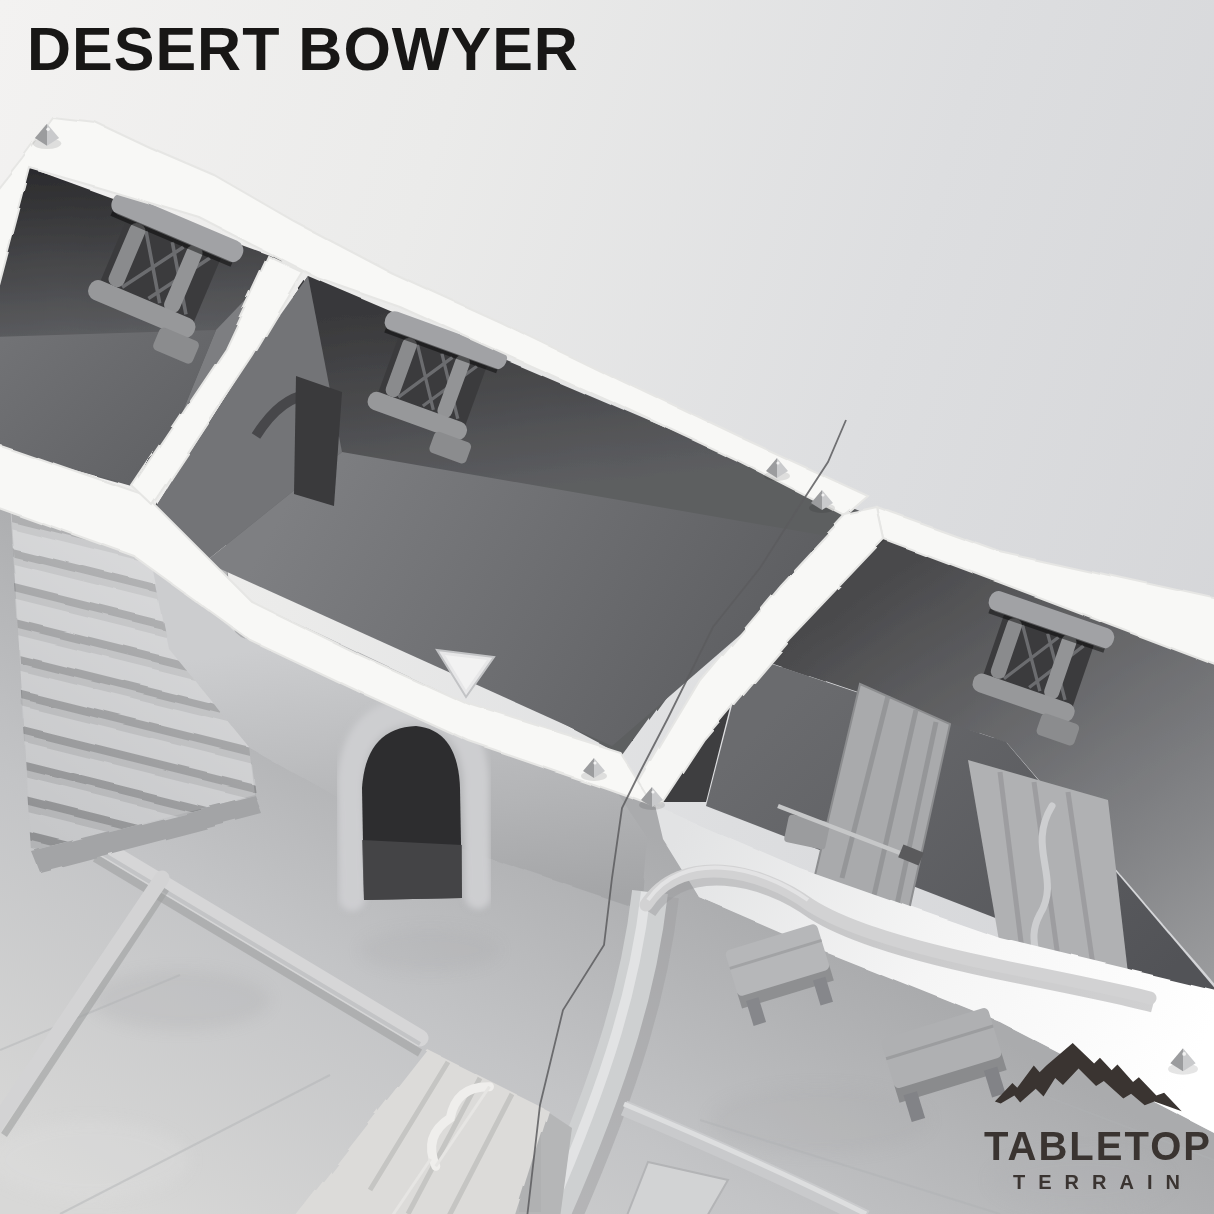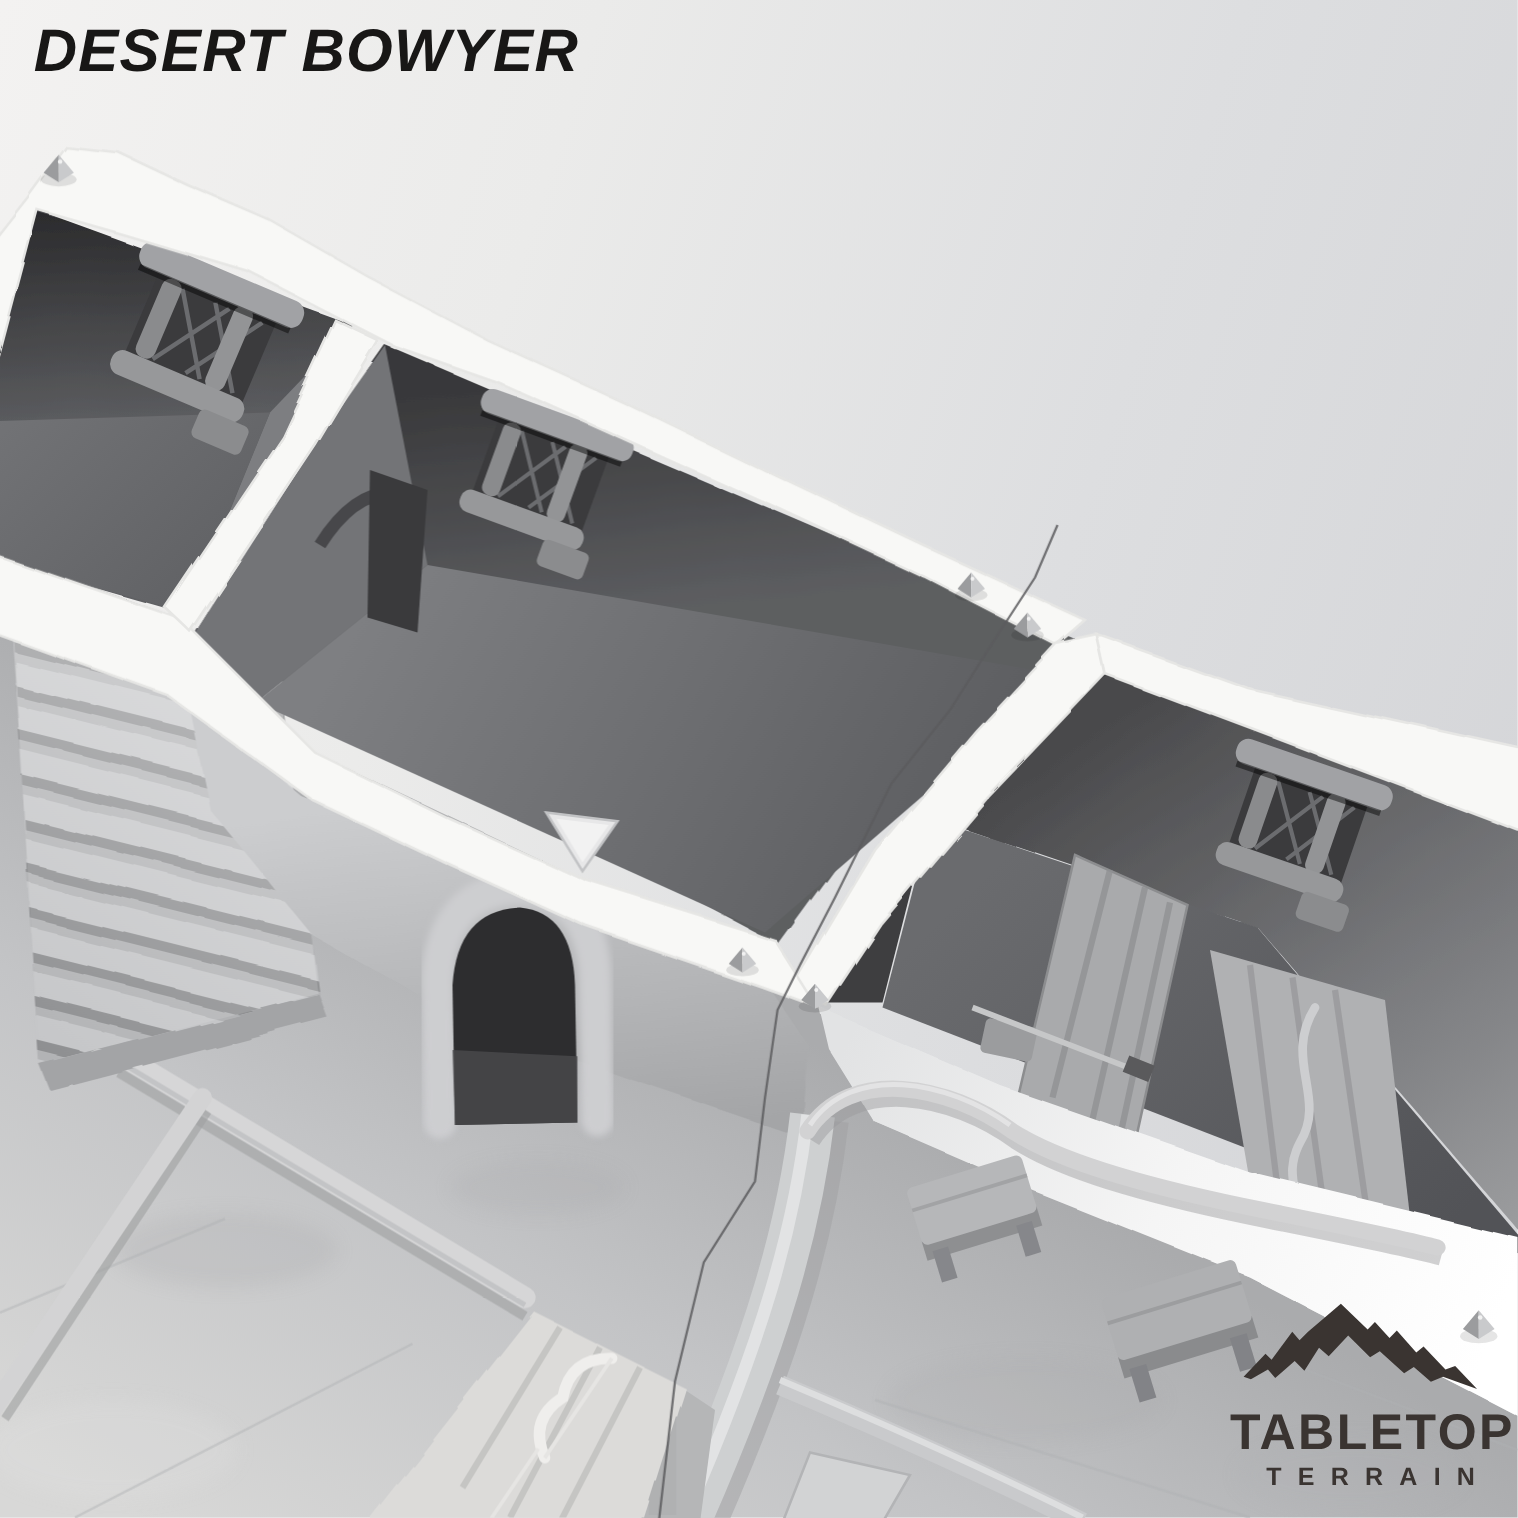--- a/index.html
+++ b/index.html
@@ -4,22 +4,22 @@
 <style>
   html,body{margin:0;padding:0;background:#e8e8e9;}
   #stage{
     position:relative;width:1214px;height:1214px;overflow:hidden;
     font-family:"Liberation Sans","DejaVu Sans",sans-serif;
     background:linear-gradient(108deg,#f3f2f1 0%,#ebebea 30%,#dddee0 62%,#d2d3d6 100%);
   }
   #render-svg{position:absolute;left:0;top:0;width:1214px;height:1214px;display:block;}
   #page-title{
     position:absolute;left:27px;top:14px;
-    font-size:48px;font-weight:bold;letter-spacing:1px;color:#181716;
-    white-space:nowrap;user-select:none;font-style:italic;
+    font-size:61px;font-weight:bold;letter-spacing:1px;color:#181716;
+    white-space:nowrap;user-select:none;
   }
   #brand-logo{
     position:absolute;left:980px;top:1036px;width:236px;text-align:center;
     color:#3a3431;user-select:none;line-height:1;
   }
   #brand-logo svg{display:block;margin:0 auto -2px auto;}
   .brand-line1{font-size:40px;font-weight:bold;letter-spacing:2px;}
   .brand-line2{font-size:20px;font-weight:bold;letter-spacing:13px;margin-top:6px;padding-left:10px;}
 </style>
 </head>

